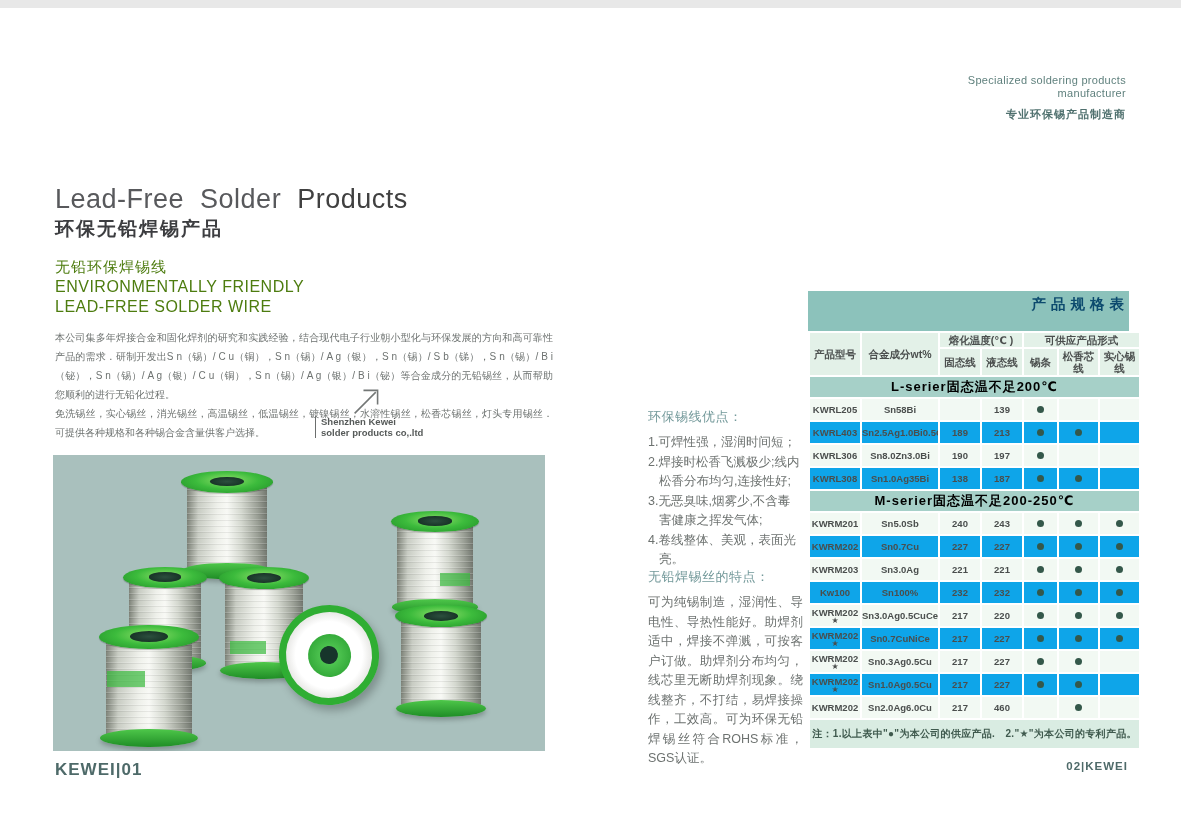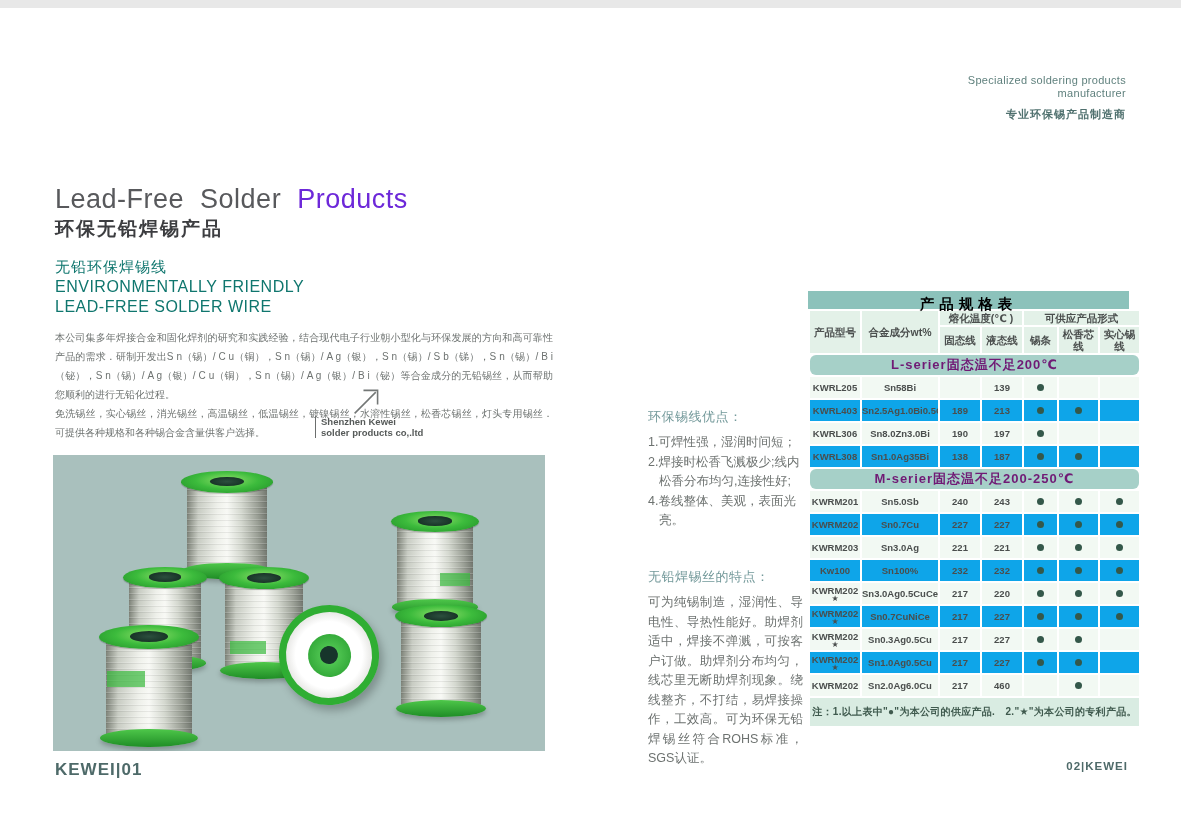--- a/index.html
+++ b/index.html
@@ -11,29 +11,29 @@
   }
 
   
   .top-right { position:absolute; top:66px; right:55px; text-align:right; }
   .top-right .en { font-size:11px; line-height:13px; color:#5f807d; letter-spacing:.3px; }
   .top-right .zh { font-size:11px; margin-top:7px; color:#4f706e; font-weight:bold; letter-spacing:1px; }
 
   
   .title-block { position:absolute; left:55px; top:176px; }
   .h1-en { font-size:27px; color:#58595c; letter-spacing:.5px; word-spacing:8px; white-space:nowrap; }
-  .h1-en .accent { color:#6d28d9; }
+  .h1-en .accent { color:#404040; }
   .h1-zh { font-size:19px; font-weight:bold; color:#3c3d40; letter-spacing:2px; margin-top:1px; white-space:nowrap; }
   .logo-block { position:absolute; left:260px; top:202px; display:flex; align-items:center;flex-direction:column; }
   .logo-mark { width:30px; height:30px; margin-right:5px; }
   .logo-text { border-left:1.5px solid #6b6e6d; padding-left:5px; font-size:9.5px; line-height:11px;
                color:#565a59; font-weight:bold; white-space:nowrap; }
 
   
-  .subtitle { position:absolute; left:55px; top:249px; color:#0f766e; }
+  .subtitle { position:absolute; left:55px; top:249px; color:#4d7c0f; }
   .subtitle .zh { font-size:15px; line-height:20px; letter-spacing:1px; }
   .subtitle .en { font-size:16px; line-height:20px; letter-spacing:.5px; }
 
   
   .body-copy { position:absolute; left:55px; top:320px; width:498px;
                font-size:10px; line-height:19px; color:#6d7270; text-align:justify; }
 
   
   .photo { position:absolute; left:53px; top:447px; width:492px; height:296px;
            background:#a9c0bd; overflow:hidden; }
@@ -62,28 +62,28 @@
   
   .mid-col { position:absolute; left:648px; top:400px; width:152px; }
   .mid-head { font-size:13px; color:#73999a; letter-spacing:.5px; margin-bottom:7px; }
   .mid-list { font-size:12.5px; line-height:19.5px; color:#6d7270; }
   .mid-list .li { text-indent:-11px; padding-left:11px; }
   .mid-col2 { position:absolute; left:648px; top:560px; width:155px; }
   .mid-body { font-size:12.5px; line-height:19.5px; color:#6d7270; text-align:justify; }
 
   
   .table-wrap { position:absolute; left:808px; top:283px; width:321px; }
-  .tbl-title { height:18px; background:#8cc2bb; color:#000000; font-size:14.5px; font-weight:bold;
-    letter-spacing:5px; text-align:center; line-height:26px; }
+  .tbl-title { height:40px; background:#8cc2bb; color:#0c4a6e; font-size:14.5px; font-weight:bold;
+    letter-spacing:5px; text-align:right; line-height:26px; }
   table.spec { border-collapse:separate; border-spacing:2px; width:321px; background:#ffffff; table-layout:fixed; }
   table.spec td, table.spec th { overflow:hidden; }
   th.hcell { background:#e3f1e8; color:#4b4f4e; font-size:10.5px; font-weight:bold; text-align:center;
     line-height:12px; padding:1px 0; }
-  td.band { background:#a6d0c8; color:#701a75; font-size:13px; font-weight:bold; text-align:center;
-    height:20px; letter-spacing:1px;border-radius:6px; }
+  td.band { background:#a6d0c8; color:#000000; font-size:13px; font-weight:bold; text-align:center;
+    height:20px; letter-spacing:1px; }
   tr.data-row td { background:#f2f9f3; color:#4a4e4d; font-size:9.5px; font-weight:bold;
     text-align:center; height:21px; line-height:10px; }
   tr.data-row.alt td { background:#0ea5e9; }
   td.note-cell { background:#d9ece2; color:#3f5a4e; font-size:10px; font-weight:bold;
     height:28px; text-align:center; letter-spacing:.3px; }
   .dot { display:inline-block; width:7px; height:7px; border-radius:50%; background:#34584a; vertical-align:middle; }
   .star { display:block; font-size:8px; line-height:5px; color:#4a4e4d; }
 
   
   .footer-left  { position:absolute; left:55px;  top:752px; font-size:17px; color:#4e6a69;
@@ -178,20 +178,21 @@
       <div class="sf-center"></div>
         <div class="sf-hole"></div>
     </div>
   </div>
 
   <div class="mid-col">
     <div class="mid-head">环保锡线优点：</div>
     <div class="mid-list">
       <div class="li">1.可焊性强，湿润时间短；</div>
       <div class="li">2.焊接时松香飞溅极少;线内松香分布均匀,连接性好;</div>
+      <div class="li">3.无恶臭味,烟雾少,不含毒害健康之挥发气体;</div>
       <div class="li">4.卷线整体、美观，表面光亮。</div>
     </div>
   </div>
 
   <div class="mid-col2">
     <div class="mid-head">无铅焊锡丝的特点：</div>
     <div class="mid-body">可为纯锡制造，湿润性、导电性、导热性能好。助焊剂适中，焊接不弹溅，可按客户订做。助焊剂分布均匀，线芯里无断助焊剂现象。绕线整齐，不打结，易焊接操作，工效高。可为环保无铅焊锡丝符合ROHS标准，SGS认证。</div>
   </div>
 
   <div class="table-wrap">

